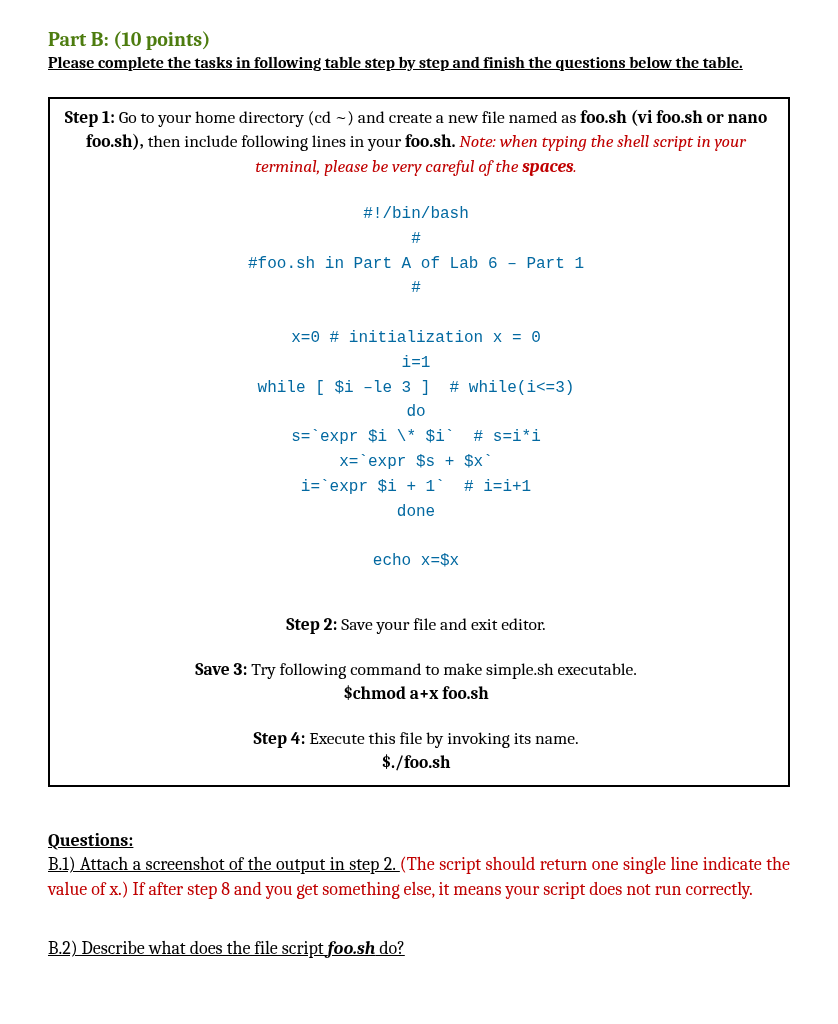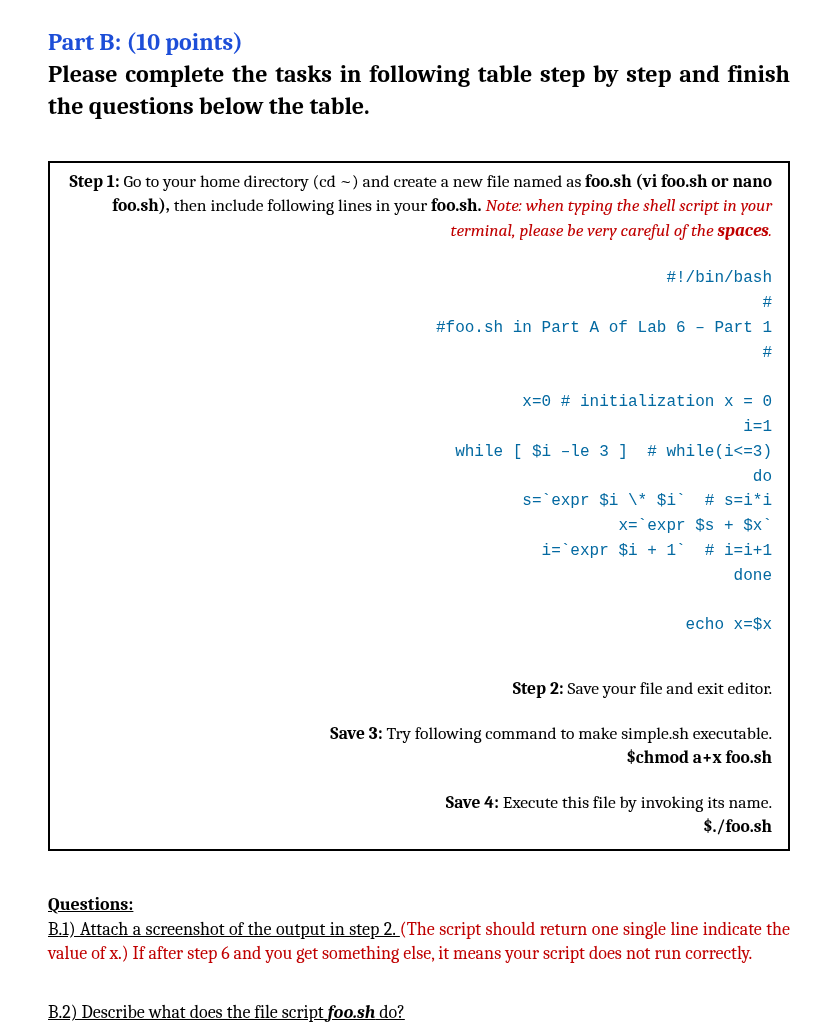--- a/index.html
+++ b/index.html
@@ -10,35 +10,36 @@
     font-family: Cambria, Georgia, 'Times New Roman', serif;
     width: 838px;
     color: #000;
   }
   .page {
     padding: 28px 48px 20px 48px;
     width: 838px;
     text-align: justify;
   }
   .part-title {
-    color: #1d4ed8;
+    color: #4d7c0f;
     font-weight: bold;
-    font-size: 24px;
+    font-size: 20px;
     margin-bottom: 2px;
   }
   .instr {
     font-weight: bold;
-    font-size: 24px;
+    font-size: 16px;
     line-height: 1.35;
-    margin-bottom: 38px;
+    margin-bottom: 22px;
+    text-decoration: underline;
   }
   .box {
     border: 2px solid #000;
     padding: 6px 16px 10px 10px;
-    text-align: right;
+    text-align: center;
   }
   .step-line {
     font-size: 17.5px;
     line-height: 1.4;
   }
   .step-label { font-weight: bold; }
   .bold { font-weight: bold; }
   .note-italic {
     color: #c00000;
     font-style: italic;
@@ -110,30 +111,30 @@
     <div class="step-line">
       <span class="step-label">Save 3:</span><span> Try following command to make simple.sh executable.</span>
     </div>
     <div class="step-line bold">
       <span>$</span><span class="dotted-underline">chmod</span> <span class="dotted-underline">a+x</span><span> foo.sh</span>
     </div>
 
     <div class="gap"></div>
 
     <div class="step-line">
-      <span class="step-label">Save 4:</span><span> Execute this file by invoking its name.</span>
+      <span class="step-label">Step 4:</span><span> Execute this file by invoking its name.</span>
     </div>
     <div class="step-line bold">$./foo.sh</div>
 
   </div>
 
   <div class="questions">
     <div class="q-head">Questions:</div>
     <div>
-      <span class="u">B.1) Attach a screenshot of the output in step 2. </span><span class="red">(The script should return one single line indicate the value of x.) If after step 6 and you get something else, it means your script does not run correctly.</span>
+      <span class="u">B.1) Attach a screenshot of the output in step 2. </span><span class="red">(The script should return one single line indicate the value of x.) If after step 8 and you get something else, it means your script does not run correctly.</span>
     </div>
     <div style="height:34px"></div>
     <div>
       <span class="u">B.2) Describe what does the file script </span><span class="u bold" style="font-style:italic">foo.sh</span><span class="u"> do?</span>
     </div>
   </div>
 
 </div>
 
 </body></html>

